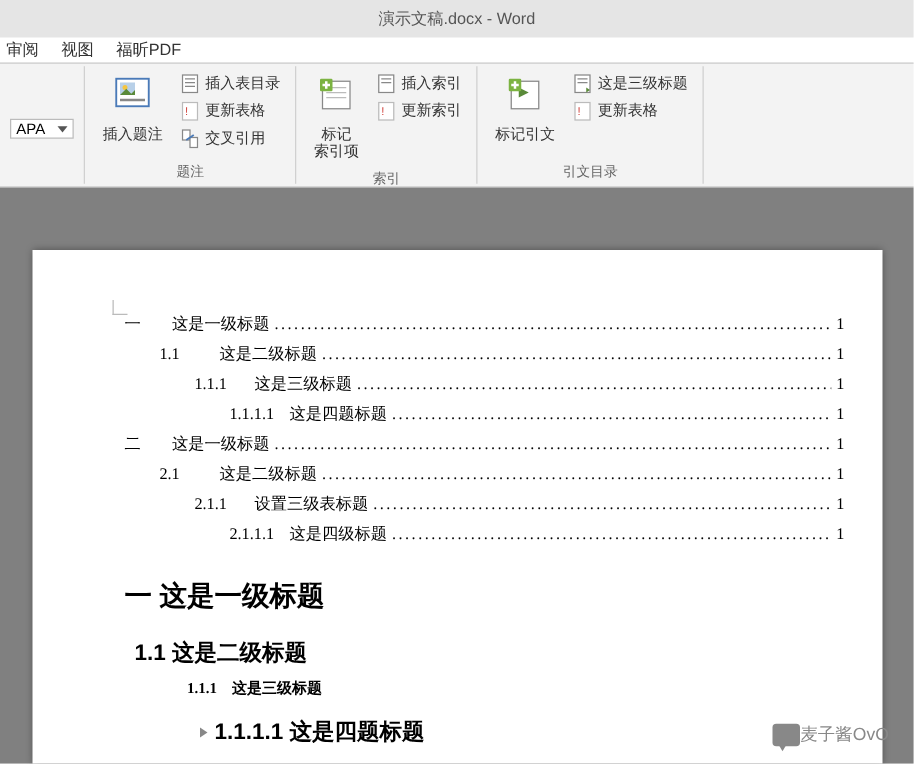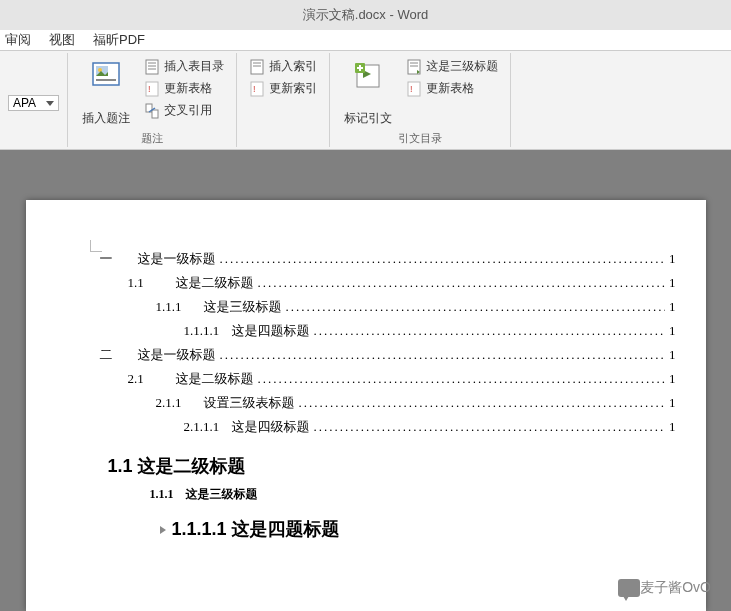--- a/index.html
+++ b/index.html
@@ -11,21 +11,21 @@
     .menu-item { cursor: pointer; }
     
     .ribbon { height: 100px; background: #f3f3f3; border-top: 1px solid #ccc; border-bottom: 1px solid #ccc; display: flex; align-items: stretch; padding: 2px 0; }
     .ribbon-group { border-right: 1px solid #d0d0d0; display: flex; flex-direction: column; padding: 3px 8px 2px 8px; }
     .ribbon-group-content { flex: 1; display: flex; align-items: flex-start; gap: 4px; }
     .ribbon-group-label { text-align: center; font-size: 11px; color: #666; padding-top: 2px; }
     
     .style-select { display: flex; align-items: center; gap: 2px; padding: 0 4px; border: 1px solid #bbb; background: #fff; font-size: 12px; height: 16px; margin-top: 2px; }
     .chevron-down { display: inline-block; width: 0; height: 0; border-left: 4px solid transparent; border-right: 4px solid transparent; border-top: 5px solid #555; }
     
-    .big-button { display: flex; flex-direction: column; align-items: center; justify-content: flex-start; gap: 19px; padding: 4px 6px; cursor: pointer; }
+    .big-button { display: flex; flex-direction: column; align-items: center; justify-content: flex-start; gap: 8px; padding: 4px 6px; cursor: pointer; }
     .big-icon { width: 32px; height: 32px; display: flex; align-items: center; justify-content: center; }
     .big-label { font-size: 12px; color: #333; text-align: center; line-height: 1.2; }
     
     .small-buttons { display: flex; flex-direction: column; gap: 1px; }
     .small-button { display: flex; align-items: center; gap: 4px; padding: 2px 4px; cursor: pointer; font-size: 12px; color: #333; }
     .small-icon { width: 16px; height: 16px; display: flex; align-items: center; justify-content: center; }
     
     .doc-area { background: #808080; height: 461px; padding-top: 50px; display: flex; justify-content: center; }
     .page { background: #fff; width: 680px; padding: 50px 30px 20px 74px; box-shadow: 0 0 6px rgba(0,0,0,0.4); position: relative; }
     
@@ -119,20 +119,34 @@
             </span>
           <span>交叉引用</span>
         </div>
       </div>
     </div>
     <div class="ribbon-group-label">题注</div>
   </div>
 
   <div class="ribbon-group">
     <div class="ribbon-group-content">
+      <div class="big-button">
+        <div class="big-icon">
+          <svg width="30" height="30">
+              <rect x="4" y="4" width="22" height="22" fill="#fff" stroke="#888"></rect>
+              <line x1="7" y1="9" x2="23" y2="9" stroke="#bbb"></line>
+              <line x1="7" y1="13" x2="23" y2="13" stroke="#bbb"></line>
+              <line x1="7" y1="17" x2="23" y2="17" stroke="#bbb"></line>
+              <rect x="2" y="2" width="10" height="10" fill="#7cb342" rx="1"></rect>
+              <path d="M4 7 L10 7 M7 4 L7 10" stroke="#fff" stroke-width="2"></path>
+            </svg>
+        </div>
+        <span class="big-label" style="white-space:pre;">标记
+索引项</span>
+      </div>
       <div class="small-buttons">
         <div class="small-button">
           <span class="small-icon">
               <svg width="14" height="16">
                 <rect x="1" y="1" width="12" height="14" fill="#fff" stroke="#888"></rect>
                 <line x1="3" y1="4" x2="11" y2="4" stroke="#888"></line>
                 <line x1="3" y1="7" x2="11" y2="7" stroke="#888"></line>
               </svg>
             </span>
           <span>插入索引</span>
@@ -141,20 +155,21 @@
           <span class="small-icon">
               <svg width="14" height="16">
                 <rect x="1" y="1" width="12" height="14" fill="#fff" stroke="#bbb"></rect>
                 <text x="3" y="11" font-size="9" fill="#d0423c">!</text>
               </svg>
             </span>
           <span>更新索引</span>
         </div>
       </div>
     </div>
+    <div class="ribbon-group-label">索引</div>
   </div>
 
   <div class="ribbon-group">
     <div class="ribbon-group-content">
       <div class="big-button">
         <div class="big-icon">
           <svg width="30" height="30">
               <rect x="4" y="4" width="22" height="22" fill="#fff" stroke="#888"></rect>
               <path d="M10 9 L18 13 L10 17 Z" fill="#5a8a3a"></path>
               <rect x="2" y="2" width="10" height="10" fill="#7cb342" rx="1"></rect>
@@ -237,20 +252,21 @@
           <span class="toc-page">1</span>
         </div>
         <div class="toc-line indent-3">
           <span class="toc-num">2.1.1.1</span>
           <span class="toc-title">这是四级标题</span>
           <span class="toc-leader"> ........................................................................................................................................................................................................</span>
           <span class="toc-page">1</span>
         </div>
       </div>
 
+    <div class="heading1">一 这是一级标题</div>
     <div class="heading2">1.1 这是二级标题</div>
     <div class="heading3">1.1.1　这是三级标题</div>
     <div class="heading4">
       <span class="tri-marker"></span><span>1.1.1.1  这是四题标题</span>
     </div>
   </div>
 </div>
 
 <div class="watermark">
   <span class="wx-icon"></span>

